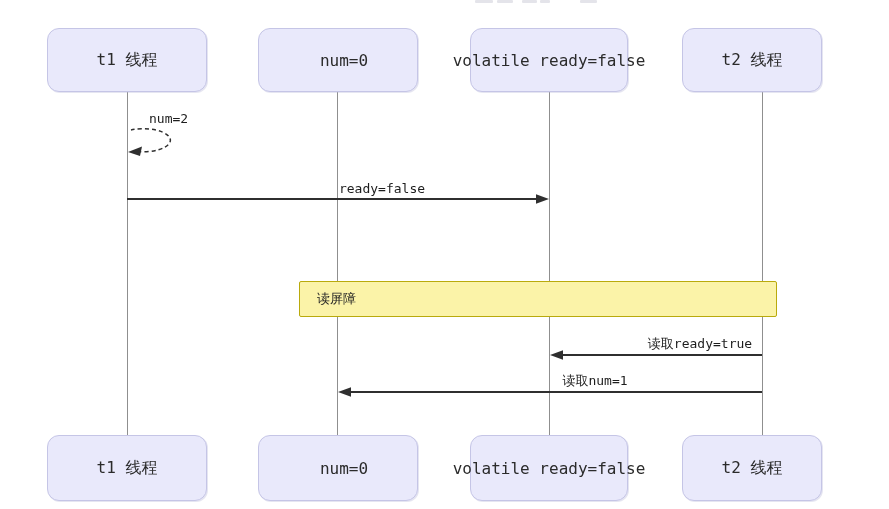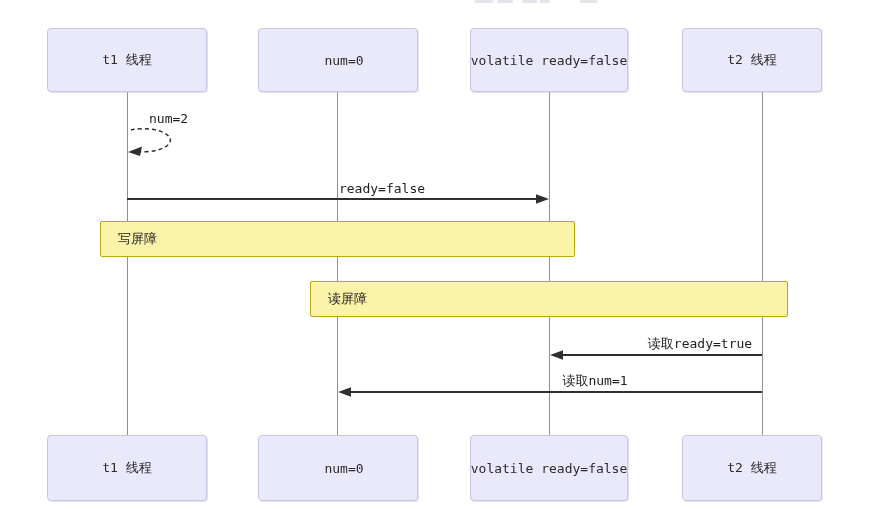--- a/index.html
+++ b/index.html
@@ -5,43 +5,43 @@
   html,body{margin:0;padding:0;background:#ffffff;}
   #stage{
     position:relative;width:889px;height:509px;background:#ffffff;overflow:hidden;
     font-family:"DejaVu Sans Mono","Liberation Mono",monospace;
   }
   
   .tfrag{position:absolute;top:0;height:3px;background:#e4e4ea;border-radius:1px;}
   
   .participant{
     position:absolute;height:64px;box-sizing:border-box;
-    background:#e9e9fb;border:1px solid #c5c5e6;border-radius:4px;
+    background:#e9e9fb;border:1px solid #c5c5e6;border-radius:12px;
     box-shadow:1px 1px 0 rgba(180,180,215,.35);
     display:flex;align-items:center;justify-content:center;
-    font-size:13px;color:#2b2b2b;white-space:nowrap;
+    font-size:16px;color:#2b2b2b;white-space:nowrap;
   }
   .row-top{top:28px;}
   .row-bottom{top:435px;height:66px;}
   .p1{left:47px;width:160px;}
   .p2{left:258px;width:160px;padding-left:12px;}
   .p3{left:470px;width:158px;}
   .p4{left:682px;width:140px;align-items:center;}
   
   .lifeline{position:absolute;top:92px;height:343px;width:1px;background:#8f8f8f;}
   .ll1{left:127px;} .ll2{left:337px;} .ll3{left:549px;} .ll4{left:762px;}
   
   .barrier{
     position:absolute;height:36px;box-sizing:border-box;
     background:#fbf3a8;border:1.5px solid #b9aa0c;border-radius:2px;
     display:flex;align-items:center;padding-left:17px;
     font-size:13px;color:#222222;z-index:3;
   }
   .barrier-write{left:100px;top:221px;width:475px;}
-  .barrier-read{left:310px;top:281px;width:478px;}
+  .barrier-read{left:299px;top:281px;width:478px;}
   
   .msg-label{
     position:absolute;font-size:13px;color:#1d1d1d;white-space:nowrap;z-index:5;
     line-height:16px;
     margin-left:44px;
   }
   .centered{transform:translateX(-50%);}
   #svg-overlay{position:absolute;left:0;top:0;z-index:4;pointer-events:none;}
   .z-top{z-index:6;}
 </style>
@@ -56,23 +56,20 @@
     <span class="tfrag" style="left:522px;width:15px;"></span>
     <span class="tfrag" style="left:540px;width:10px;"></span>
     <span class="tfrag" style="left:580px;width:17px;"></span>
   </div>
 
   <div class="lifeline ll1"></div>
   <div class="lifeline ll2"></div>
   <div class="lifeline ll3"></div>
   <div class="lifeline ll4"></div>
 
-  <div class="barrier barrier-write">
-    <span>写屏障</span>
-  </div>
   <div class="barrier barrier-read">
     <span>读屏障</span>
   </div>
 
   <svg id="svg-overlay" width="889" height="509">
 
     <path d="M 131 130 A 27 11.5 0 1 1 134 151" fill="none" stroke="#2f2f2f" stroke-width="1.5" stroke-dasharray="4 3"></path>
     <polygon points="128,152 142,146.5 140,156" fill="#2f2f2f"></polygon>
 
     <line x1="127" y1="199" x2="538" y2="199" stroke="#2f2f2f" stroke-width="1.8"></line>

